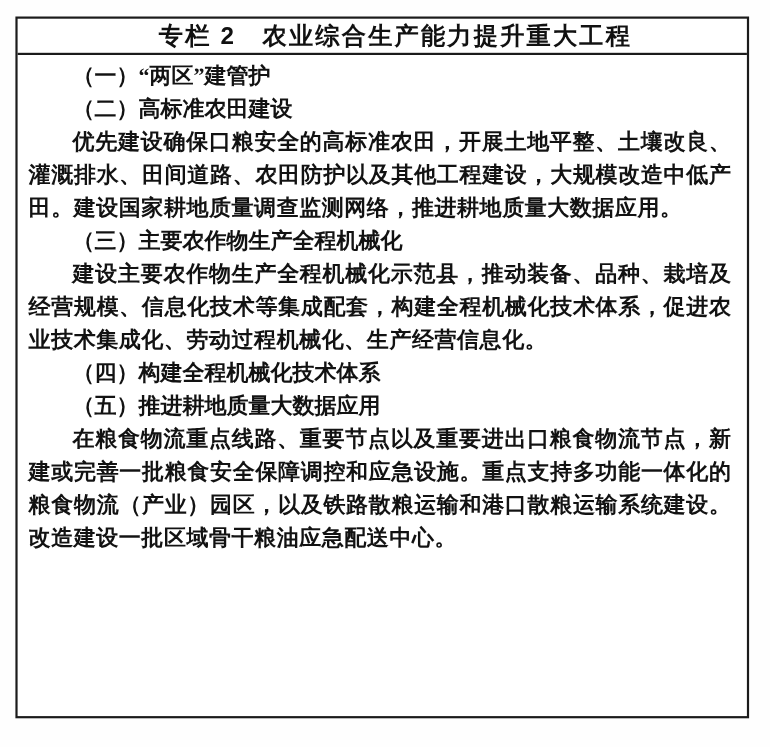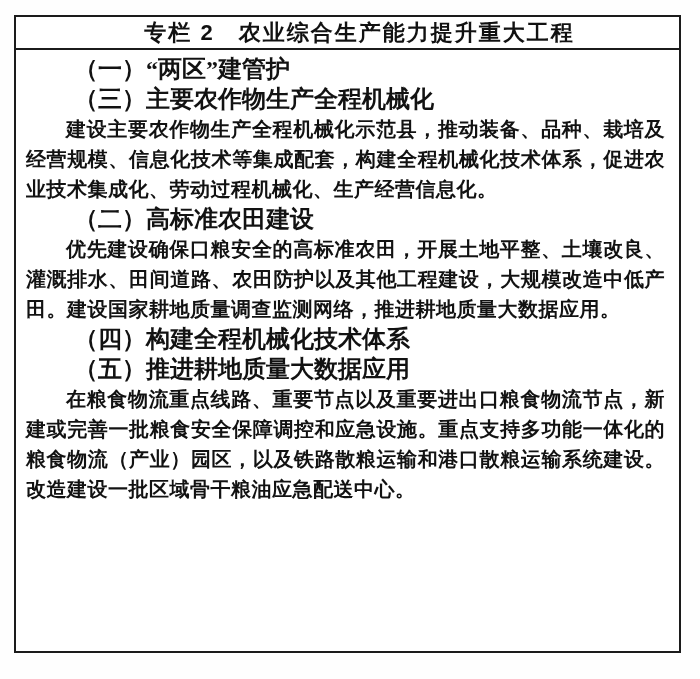--- a/index.html
+++ b/index.html
@@ -44,21 +44,21 @@
     box-sizing: border-box;
     padding-left: 24px;
   }
   .box-body {
     padding: 4px 14px 0 10px;
     box-sizing: border-box;
   }
   .section { margin: 0; }
   .sec-heading {
     margin: 0;
-    font-size: 24px;
+    font-size: 20px;
     line-height: 30px;
     font-weight: bold;
     text-indent: 2em;
     white-space: nowrap;
     color: #121212;
   }
   .sec-para {
     margin: 0;
     font-size: 20px;
     line-height: 30px;
@@ -76,27 +76,27 @@
 <div class="page">
   <div class="box">
     <div class="box-title">专栏 2　农业综合生产能力提升重大工程</div>
     <div class="box-body">
 
       <section class="section">
         <h3 class="sec-heading">（一）“两区”建管护</h3>
       </section>
 
       <section class="section">
-        <h3 class="sec-heading">（三）主要农作物生产全程机械化</h3>
-        <p class="sec-para">建设主要农作物生产全程机械化示范县，推动装备、品种、栽培及经营规模、信息化技术等集成配套，构建全程机械化技术体系，促进农业技术集成化、劳动过程机械化、生产经营信息化。</p>
+        <h3 class="sec-heading">（二）高标准农田建设</h3>
+        <p class="sec-para">优先建设确保口粮安全的高标准农田，开展土地平整、土壤改良、灌溉排水、田间道路、农田防护以及其他工程建设，大规模改造中低产田。建设国家耕地质量调查监测网络，推进耕地质量大数据应用。</p>
       </section>
 
       <section class="section">
-        <h3 class="sec-heading">（二）高标准农田建设</h3>
-        <p class="sec-para">优先建设确保口粮安全的高标准农田，开展土地平整、土壤改良、灌溉排水、田间道路、农田防护以及其他工程建设，大规模改造中低产田。建设国家耕地质量调查监测网络，推进耕地质量大数据应用。</p>
+        <h3 class="sec-heading">（三）主要农作物生产全程机械化</h3>
+        <p class="sec-para">建设主要农作物生产全程机械化示范县，推动装备、品种、栽培及经营规模、信息化技术等集成配套，构建全程机械化技术体系，促进农业技术集成化、劳动过程机械化、生产经营信息化。</p>
       </section>
 
       <section class="section">
         <h3 class="sec-heading">（四）构建全程机械化技术体系</h3>
       </section>
 
       <section class="section">
         <h3 class="sec-heading">（五）推进耕地质量大数据应用</h3>
         <p class="sec-para">在粮食物流重点线路、重要节点以及重要进出口粮食物流节点，新建或完善一批粮食安全保障调控和应急设施。重点支持多功能一体化的粮食物流（产业）园区，以及铁路散粮运输和港口散粮运输系统建设。改造建设一批区域骨干粮油应急配送中心。</p>
       </section>

